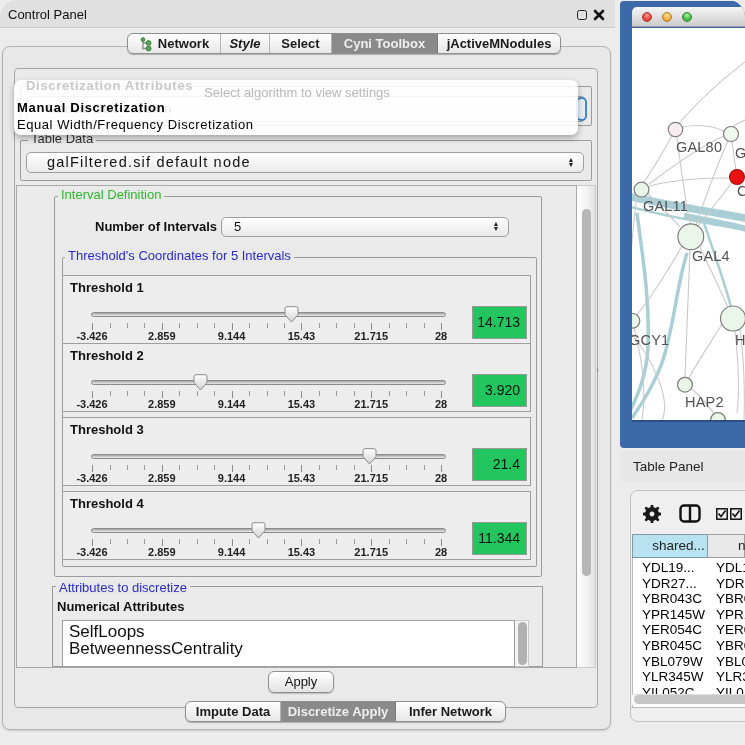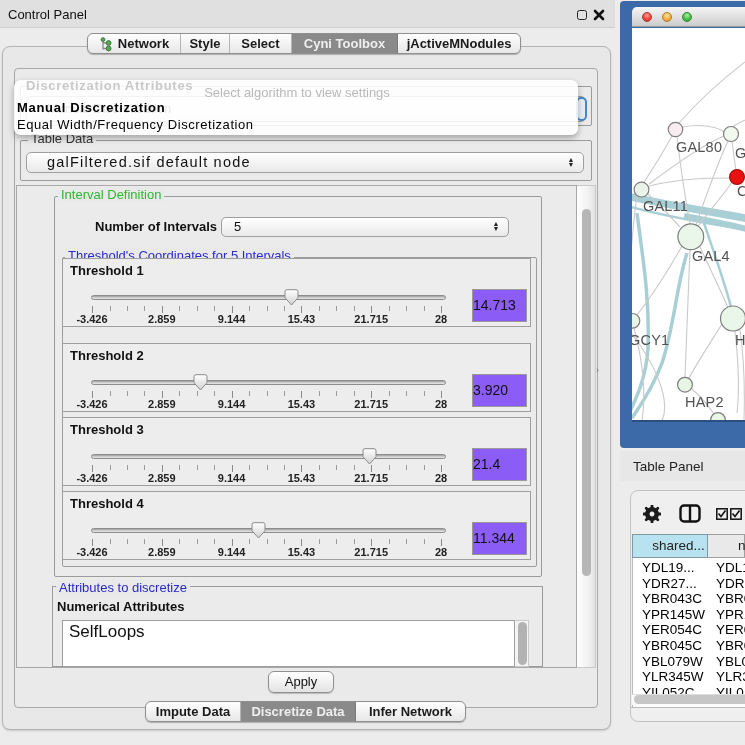--- a/index.html
+++ b/index.html
@@ -1,39 +1,39 @@
 <!DOCTYPE html>
 <html><head>
 <meta charset="utf-8">
 <style>
 * { margin:0; padding:0; box-sizing:border-box; }
 html,body { width:745px; height:745px; background:#ececec; font-family:"Liberation Sans",sans-serif; overflow:hidden; }
 .abs { position:absolute; }
-#stage { position:relative; width:745px; height:745px; overflow:hidden; }
+#stage { position:relative; width:745px; height:745px; overflow:hidden;border-radius:17px; }
 
 #titlebar { left:0; top:0; width:615px; height:28px; background:#e0e0e0; border-bottom:1px solid #cdcdcd; }
 #titlebar .t { position:absolute; left:8px; top:7px; font-size:13px; color:#111; }
 #outerpanel { left:2px; top:46px; width:609px; height:684px; background:#e8e8e8; border:1px solid #b4b4b4; border-radius:8px; box-shadow:0 1px 2px rgba(0,0,0,0.15); }
 #innerpanel { left:14px; top:68px; width:584px; height:640px; background:#eaeaea; border:1px solid #a8a8a8; border-radius:4px; }
 
-.seg { position:absolute; display:flex; height:21px; border:1px solid #8f8f8f; border-radius:6px; background:linear-gradient(#fefefe,#e7e7e7); box-shadow:0 1px 1px rgba(0,0,0,0.25); overflow:hidden; }
+.seg { position:absolute; display:flex; height:21px; border:1px solid #8f8f8f; border-radius:6px; background:linear-gradient(#fefefe,#e7e7e7); box-shadow:0 1px 1px rgba(0,0,0,0.25); overflow:hidden;margin-left:40px; }
 .seg .tb { height:100%; display:flex; align-items:center; justify-content:center; font-size:13px; font-weight:bold; color:#1a1a1a; border-right:1px solid #b5b5b5; }
 .seg .tb:last-child { border-right:none; }
 .seg .tb.sel { background:#8a8a8a; color:#efefef; border-right-color:#7a7a7a; }
 
 .grp { position:absolute; border:1px solid #9b9b9b; border-radius:2px; }
 .grplab { position:absolute; font-size:13px; padding:0 3px; background:#e9e9e9; white-space:nowrap; }
 
 .combo { position:absolute; border:1px solid #9f9f9f; border-radius:5px; background:linear-gradient(#ffffff,#e9e9e9); font-size:13px; color:#111; }
 .spinarrows { position:absolute; width:8px; font-size:7px; line-height:5px; color:#222; text-align:center; }
 
 .tpanel { position:absolute; left:62px; width:469px; height:69px; border:1px solid #9e9e9e; background:#ededed; }
 .tpanel .tlab { position:absolute; left:7px; top:4px; font-size:13px; font-weight:bold; color:#111; }
 .track { position:absolute; left:28px; top:36px; width:355px; height:5px; border-radius:3px; background:linear-gradient(#9d9d9d,#cfcfcf 55%,#e8e8e8); border:1px solid #8c8c8c; }
-.vbox { position:absolute; left:409px; top:30px; width:55px; height:33px; background:#8b5cf6; border:1px solid #999; font-size:14px; color:#111; line-height:31px; padding-right:6px; }
+.vbox { position:absolute; left:409px; top:30px; width:55px; height:33px; background:#22c55e; border:1px solid #999; font-size:14px; color:#111; text-align:right; line-height:31px; padding-right:6px; }
 .ticklab { position:absolute; top:54px; font-size:11px; font-weight:bold; color:#222; transform:translateX(-50%); }
 .thumb { position:absolute; top:30px; }
 
 .listitem { font-size:17px; color:#111; height:17px; line-height:17px; padding-left:6px; white-space:nowrap; }
 
 .trow { position:absolute; font-size:13.5px; color:#000; white-space:nowrap; }
 </style>
 </head>
 <body>
 <div id="stage">
@@ -49,21 +49,21 @@
   <div class="abs" id="outerpanel"></div>
   <div class="abs" id="innerpanel"></div>
 
   <div class="seg" style="left:87px;top:33px;">
     <div class="tb" style="width:93px;"><svg width="14" height="16" viewBox="0 0 14 16" style="margin-right:5px;">
           <path d="M4 5 L4 13.5 M4 7 L8 7 M4 12.5 L8 12.5" stroke="#8a8a8a" stroke-width="1.3" fill="none"></path>
           <circle cx="4" cy="3.6" r="1.9" fill="#55a855" stroke="#337733" stroke-width="0.9"></circle>
           <circle cx="9.6" cy="7" r="2.4" fill="#55a855" stroke="#337733" stroke-width="0.9"></circle>
           <circle cx="9.6" cy="12.5" r="2.4" fill="#55a855" stroke="#337733" stroke-width="0.9"></circle>
         </svg>Network</div>
-    <div class="tb" style="width:49px;">Style</div>
+    <div class="tb" style="width:49px;font-style:italic;">Style</div>
     <div class="tb" style="width:62px;">Select</div>
     <div class="tb sel" style="width:106px;">Cyni Toolbox</div>
     <div class="tb" style="width:122px;">jActiveMNodules</div>
   </div>
 
   <div class="grp" style="left:20px;top:86px;width:572px;height:40px;"></div>
   <div class="combo" style="left:26px;top:96px;width:560px;height:26px;">
     <span style="position:absolute;left:20px;top:4px;color:#333;">Manual Discretization</span>
   </div>
   <div class="abs" style="left:576px;top:97px;width:11px;height:24px;border:2.5px solid #4488cc;border-radius:5px;background:#e8eef5;"></div>
@@ -93,21 +93,21 @@
     <div class="abs" style="left:79px;top:34px;font-size:13px;font-weight:bold;color:#111;">Number of Intervals</div>
     <div class="combo" style="left:205px;top:32px;width:288px;height:20px;">
       <span style="position:absolute;left:12px;top:1px;">5</span>
       <div class="spinarrows" style="right:8px;top:3px;">▲<br>▼</div>
     </div>
 
     <div class="grp" style="left:46px;top:72px;width:475px;height:310px;"></div>
     <div class="grplab" style="left:49px;top:63px;color:#2a2ac8;">Threshold's Coordinates for 5 Intervals</div>
   </div>
 
-  <div class="tpanel" style="top:258px;">
+  <div class="tpanel" style="top:275px;">
     <div class="tlab">Threshold 1</div>
     <div class="track"></div>
     <div style="position:absolute;left:29.0px;top:47px;width:1px;height:7px;background:#8a8a8a;"></div>
       <div style="position:absolute;left:46.5px;top:47px;width:1px;height:5px;background:#9a9a9a;"></div>
       <div style="position:absolute;left:63.9px;top:47px;width:1px;height:5px;background:#9a9a9a;"></div>
       <div style="position:absolute;left:81.3px;top:47px;width:1px;height:5px;background:#9a9a9a;"></div>
       <div style="position:absolute;left:98.8px;top:47px;width:1px;height:7px;background:#8a8a8a;"></div>
       <div style="position:absolute;left:116.2px;top:47px;width:1px;height:5px;background:#9a9a9a;"></div>
       <div style="position:absolute;left:133.7px;top:47px;width:1px;height:5px;background:#9a9a9a;"></div>
       <div style="position:absolute;left:151.1px;top:47px;width:1px;height:5px;background:#9a9a9a;"></div>
@@ -264,29 +264,30 @@
       </svg>
     <div class="vbox">11.344</div>
   </div>
 
   <div class="abs" style="left:52px;top:587px;width:491px;height:80px;border:1px solid #9b9b9b;border-top:none;"></div>
   <div class="abs" style="left:52px;top:586px;width:491px;height:1px;background:#9b9b9b;"></div>
   <div class="grplab" style="left:56px;top:580px;color:#2a2ac8;background:#e9e9e9;">Attributes to discretize</div>
   <div class="abs" style="left:57px;top:599px;font-size:13px;font-weight:bold;color:#111;">Numerical Attributes</div>
   <div class="abs" style="left:62px;top:620px;width:453px;height:47px;background:#fff;border:1px solid #9e9e9e;overflow:hidden;">
     <div class="listitem" style="margin-top:2px;">SelfLoops</div>
+    <div class="listitem">BetweennessCentrality</div>
   </div>
   <div class="abs" style="left:515px;top:620px;width:14px;height:47px;background:#f4f4f4;border:1px solid #c9c9c9;border-left:none;"></div>
   <div class="abs" style="left:518px;top:622px;width:9px;height:43px;background:#b2b2b2;border-radius:5px;"></div>
 
   <div class="abs" style="left:268px;top:671px;width:66px;height:22px;border:1px solid #8f8f8f;border-radius:6px;background:linear-gradient(#ffffff,#e3e3e3);box-shadow:0 1px 1px rgba(0,0,0,0.2);text-align:center;line-height:20px;font-size:13px;color:#111;">Apply</div>
 
   <div class="seg" style="left:145px;top:701px;">
     <div class="tb" style="width:95px;">Impute Data</div>
-    <div class="tb sel" style="width:115px;">Discretize Data</div>
+    <div class="tb sel" style="width:115px;">Discretize Apply</div>
     <div class="tb" style="width:109px;">Infer Network</div>
   </div>
 
   <div class="abs" style="left:596px;top:365px;width:8px;height:12px;font-size:9px;color:#777;">›</div>
 
   <div class="abs" id="netwin" style="left:620px;top:1px;width:125px;height:447px;background:#3c69a8;border-radius:4px 0 0 4px;"></div>
   <div class="abs" style="left:632px;top:7px;width:113px;height:20px;background:linear-gradient(#f5f5f5,#cccccc);border-radius:5px 0 0 0;border-bottom:1px solid #9a9a9a;">
     <div class="abs" style="left:10px;top:5px;width:10px;height:10px;border-radius:50%;background:radial-gradient(circle at 50% 30%,#ff9d96 0%,#f1453b 55%,#c83b32 100%);border:0.5px solid #a73830;"></div>
     <div class="abs" style="left:30px;top:5px;width:10px;height:10px;border-radius:50%;background:radial-gradient(circle at 50% 30%,#ffe2a0 0%,#f5af3d 55%,#cf8f2e 100%);border:0.5px solid #ad7d28;"></div>
     <div class="abs" style="left:50px;top:5px;width:10px;height:10px;border-radius:50%;background:radial-gradient(circle at 50% 30%,#b5eeaa 0%,#45bf44 55%,#37a037 100%);border:0.5px solid #338833;"></div>

